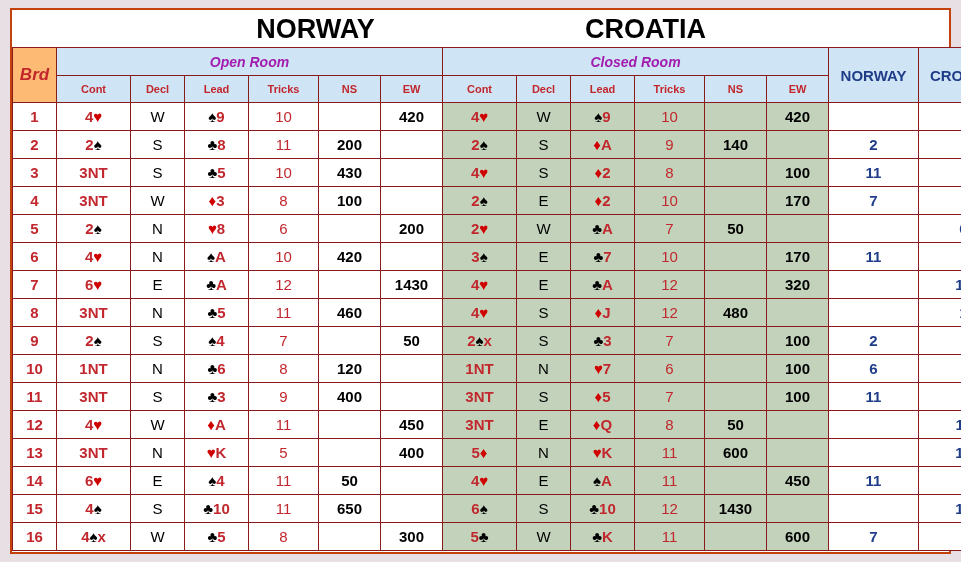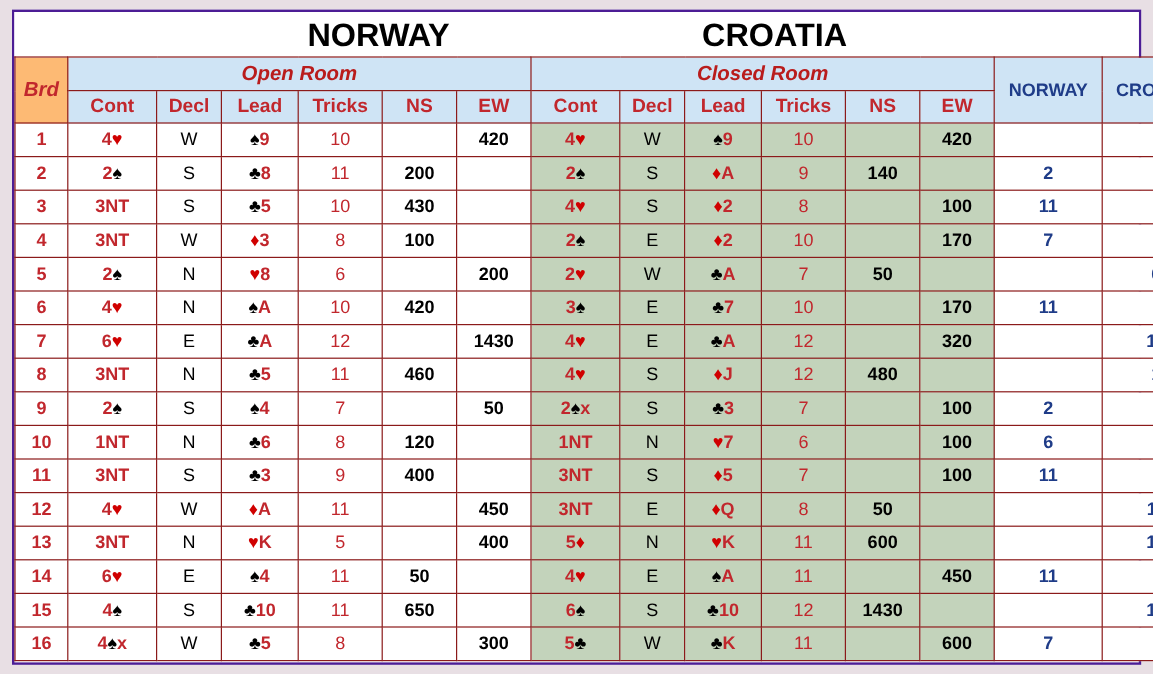--- a/index.html
+++ b/index.html
@@ -13,21 +13,21 @@
     font-family: "Liberation Serif", serif;
     overflow: hidden;
   }
   #board {
     position: absolute;
     left: 10px;
     top: 8px;
     width: 941px;
     height: 546px;
     background: #ffffff;
-    border: 2px solid #4c1d95;
+    border: 2px solid #c2410c;
     box-sizing: border-box;
   }
   .title-area {
     padding: 4px 0 2px 0;
     background: #ffffff;
   }
   .title-row {
     display: flex;
     align-items: center;
     justify-content: center;
@@ -66,24 +66,24 @@
   table.main td, table.main th {
     border: 1px solid #8b1a1a;
     text-align: center;
     vertical-align: middle;
     font-family: "Liberation Sans", sans-serif;
     padding: 0;
   }
   
   .hdr-room {
     background: #cfe4f5;
-    color: #b91c1c;
+    color: #a21caf;
     font-style: italic;
     font-weight: bold;
-    font-size: 17px;
+    font-size: 14px;
     height: 27px;
     font-family: "Liberation Serif", serif;
   }
   .hdr-brd {
     background: #fdba74;
     color: #c1272d;
     font-style: italic;
     font-weight: bold;
     font-size: 17px;
     font-family: "Liberation Serif", serif;
@@ -91,21 +91,21 @@
   .hdr-team {
     background: #cfe4f5;
     color: #1f3c88;
     font-size: 15px;
     font-family: "Liberation Serif", serif;
   }
   .hdr-col {
     background: #cfe4f5;
     color: #c1272d;
     font-weight: bold;
-    font-size: 16px;
+    font-size: 11px;
     height: 26px;
     font-family: "Liberation Sans", sans-serif;
   }
   
   tbody tr { height: 28px; }
   td.brd {
     background: #ffffff;
     color: #c1272d;
     font-weight: bold;
     font-size: 15px;

